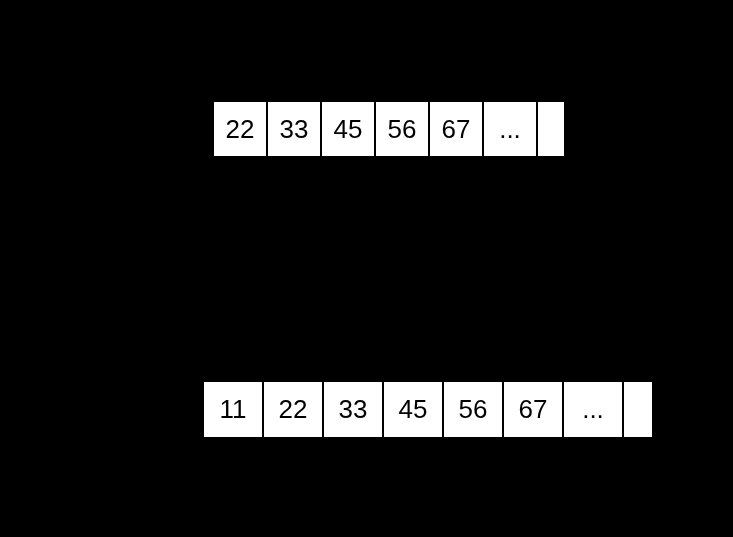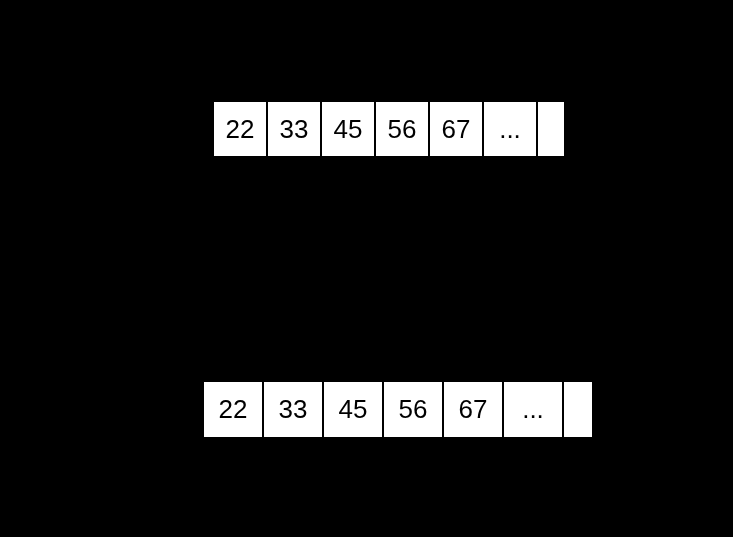--- a/index.html
+++ b/index.html
@@ -61,20 +61,21 @@
   <div class="cell">22</div>
   <div class="cell">33</div>
   <div class="cell">45</div>
   <div class="cell">56</div>
   <div class="cell">67</div>
   <div class="cell">...</div>
   <div class="cell narrow"></div>
 </div>
 
 <div class="array array-bottom">
+  <div class="cell">11</div>
   <div class="cell">22</div>
   <div class="cell">33</div>
   <div class="cell">45</div>
   <div class="cell">56</div>
   <div class="cell">67</div>
   <div class="cell">...</div>
   <div class="cell narrow"></div>
 </div>
 
 </body></html>

